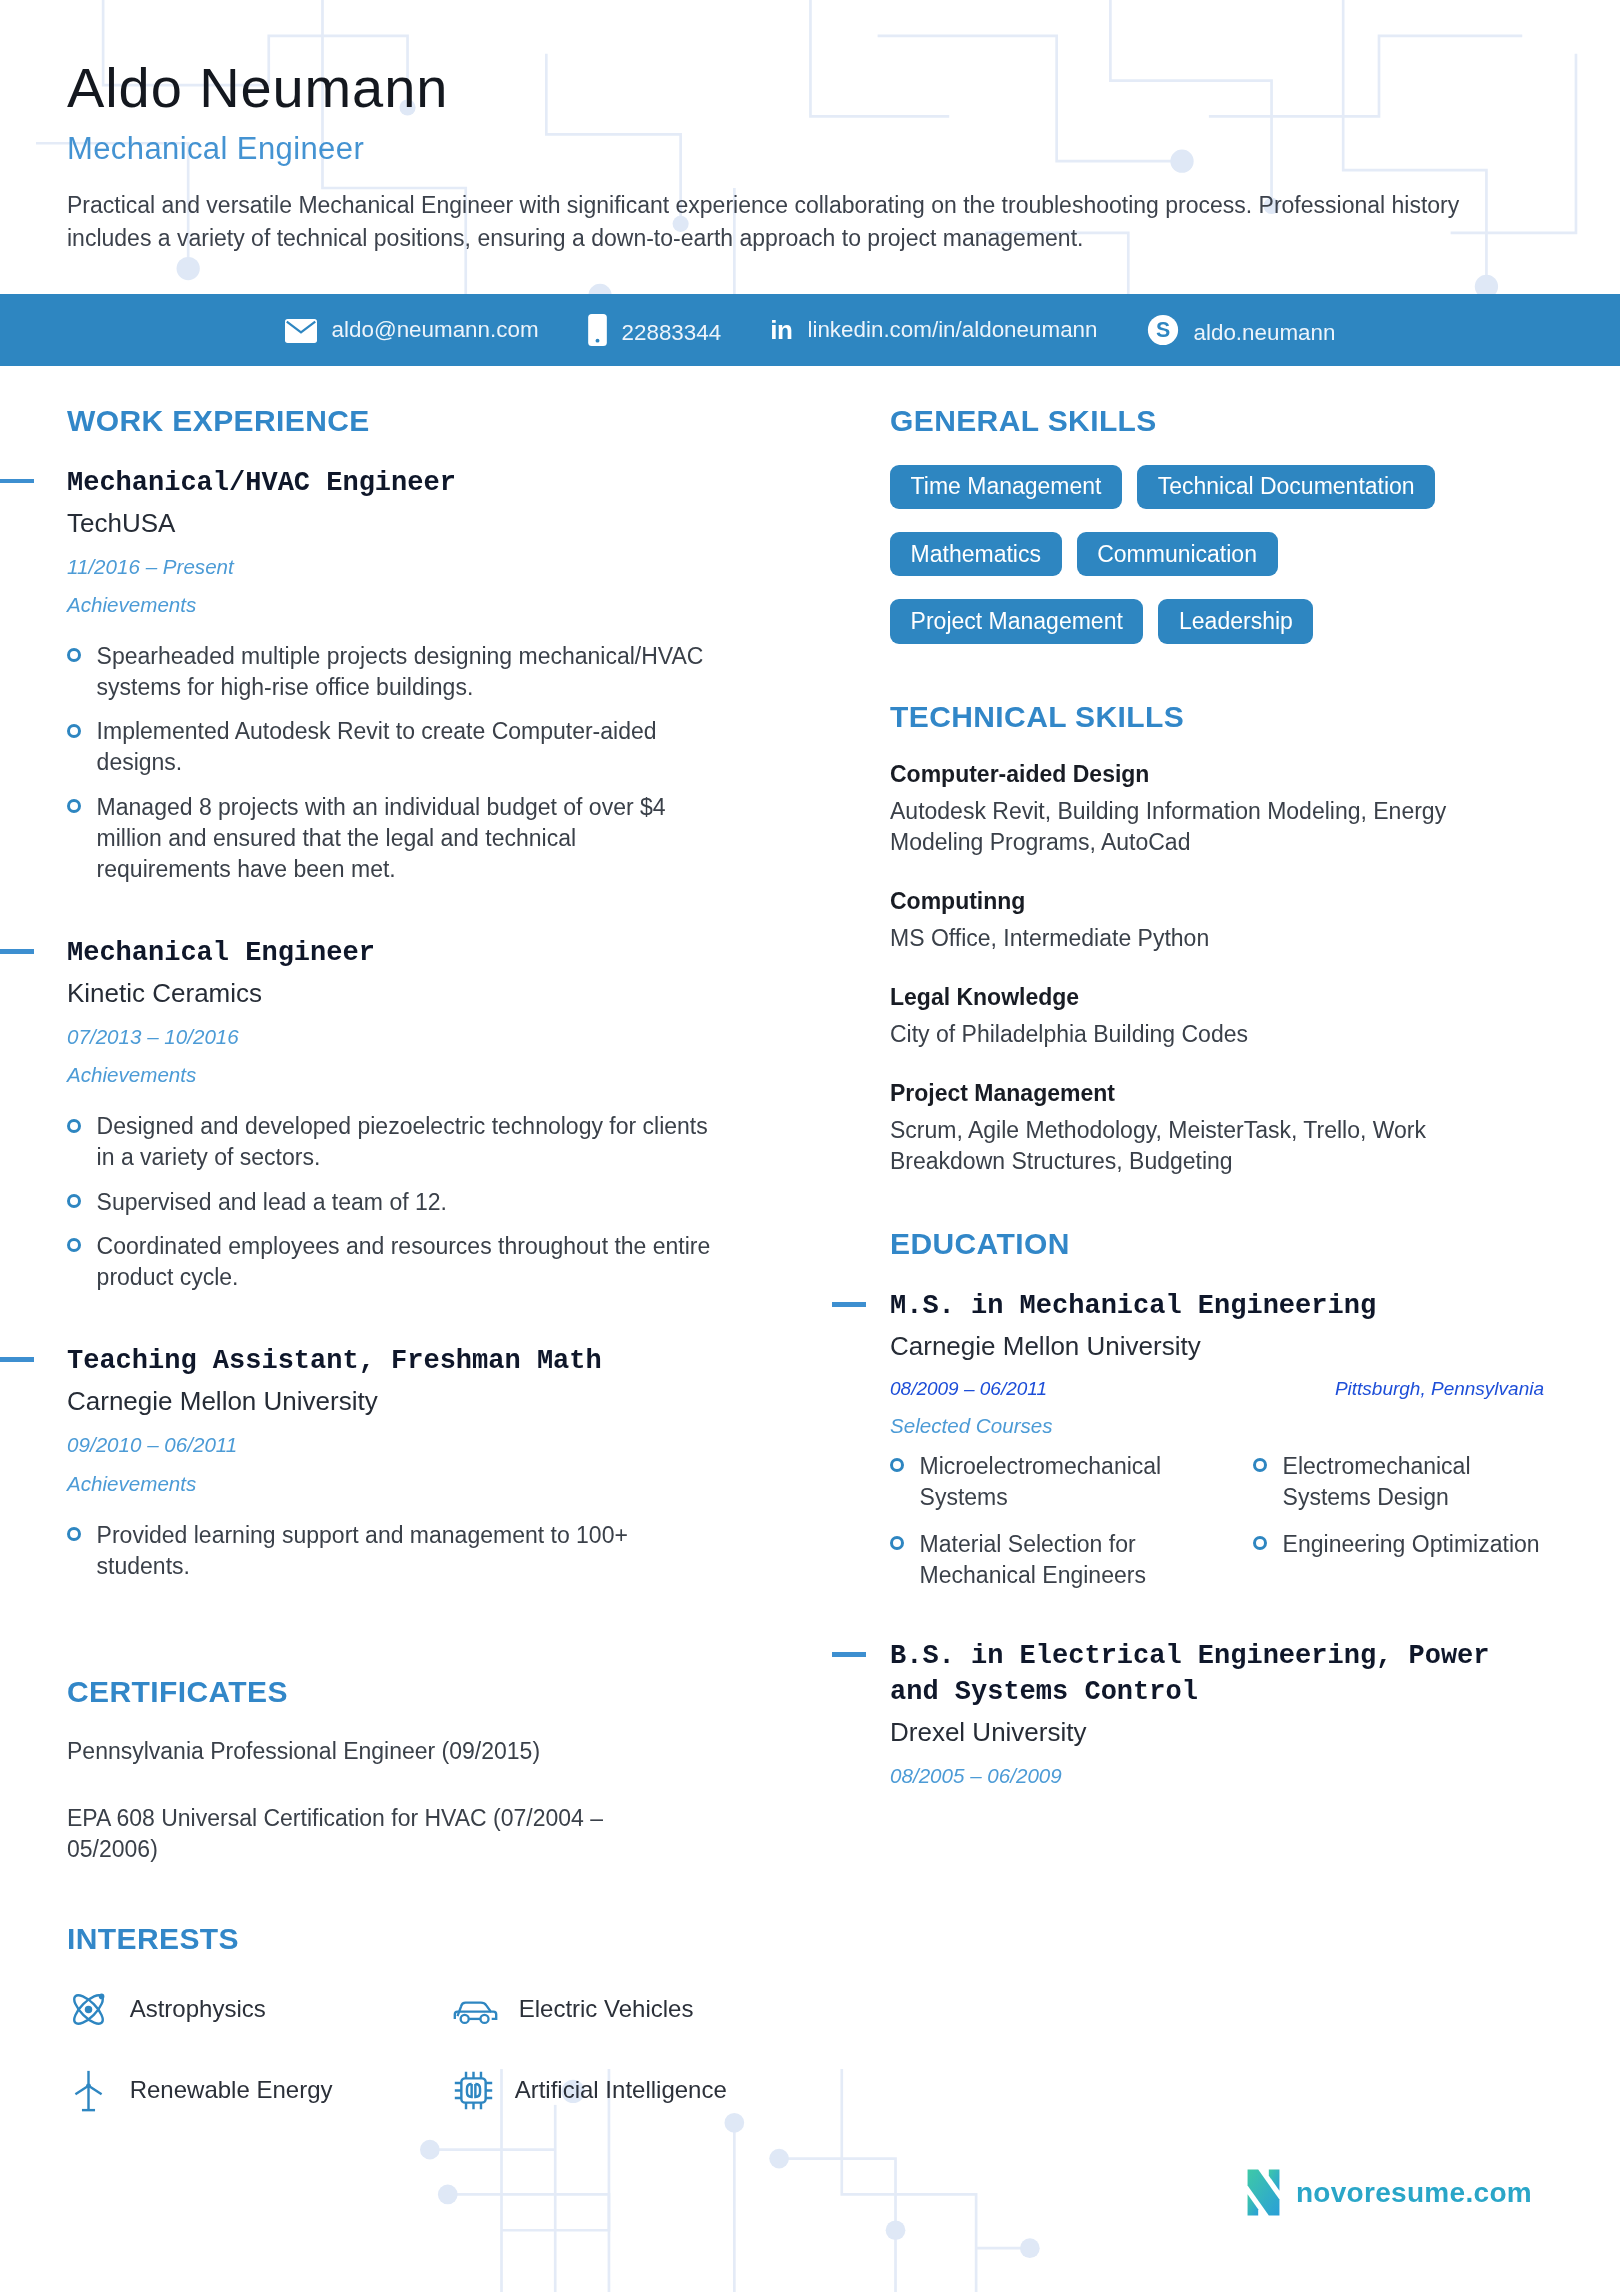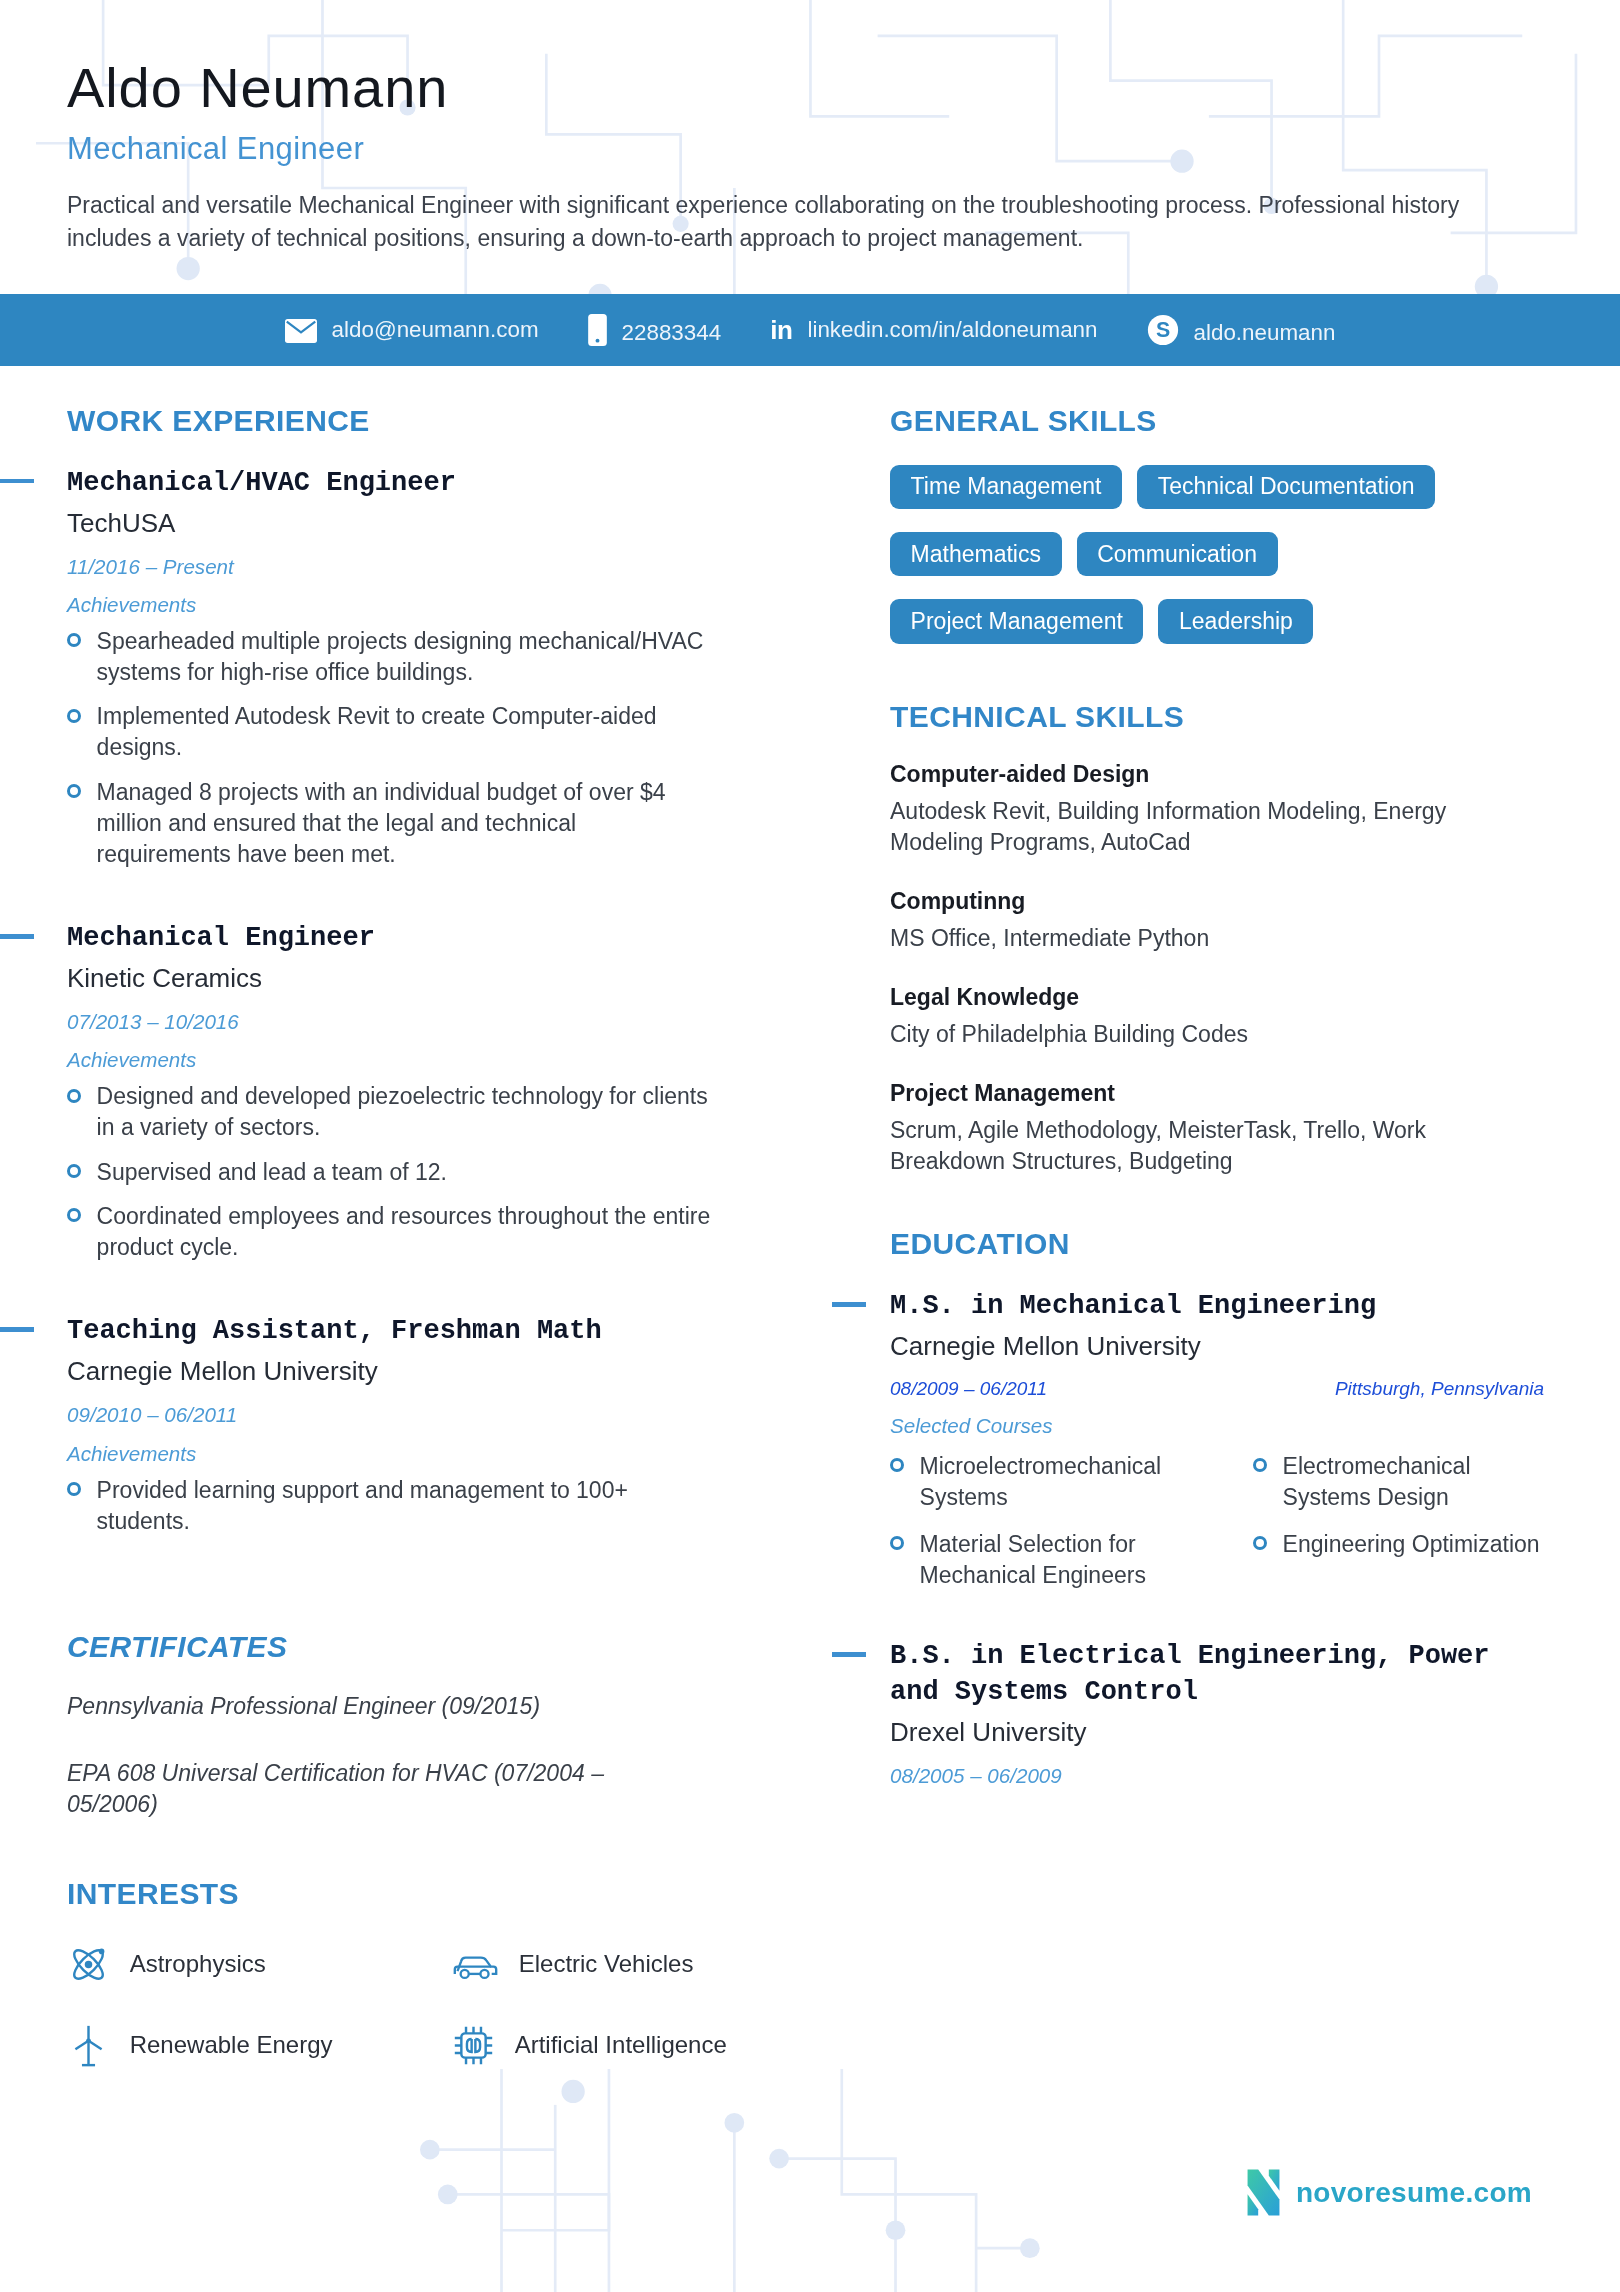--- a/index.html
+++ b/index.html
@@ -30,26 +30,26 @@
 
   
   .job{position:relative;margin-bottom:50px;}
   .entry-title{position:relative;font-size:27px;font-weight:700;color:#0f172a;line-height:36px;max-width:627px;font-family:Liberation Mono, monospace;}
   .dash{position:absolute;top:14.3px;width:34px;height:4.5px;background:#3d8fd0;}
   .dash-left{left:-67px;}
   .dash-edu{left:-58px;}
   .entry-sub{font-size:26px;color:#262c36;margin-top:7.2px;}
   .entry-dates{font-size:20.6px;font-style:italic;color:#4c9bd6;margin-top:16px;}
   .entry-label{font-size:20.6px;font-style:italic;color:#4c9bd6;margin-top:14.3px;}
-  ul.bullets{list-style:none;margin:9px 0 0;padding:0;max-width:645px;}
+  ul.bullets{list-style:none;margin:24px 0 0;padding:0;max-width:645px;}
   .bullets li{position:relative;padding-left:29.6px;font-size:23px;line-height:31px;margin-bottom:13.4px;color:#3a4049;}
   .ring{position:absolute;left:0;top:7.2px;width:8px;height:8px;border:3.6px solid #2e86c1;border-radius:50%;}
 
   
-  .certificates{margin-top:93px;font-style:italic;}
+  .certificates{margin-top:93px;}
   .cert-item{font-size:23px;line-height:31px;max-width:609px;margin-bottom:36px;color:#3a4049;}
 
   
   .interests{margin-top:57px;}
   .interests-grid{display:grid;grid-template-columns:385px 1fr;row-gap:38px;margin-top:32px;}
   .interest{display:flex;align-items:center;gap:19.7px;font-size:24px;color:#2b3039;}
 
   
   .tags{display:flex;flex-wrap:wrap;gap:23px 15px;max-width:663px;}
   .tag{background:#2e86c1;color:#ffffff;font-size:23px;padding:10.7px 20.6px;border-radius:9px;line-height:1;}

